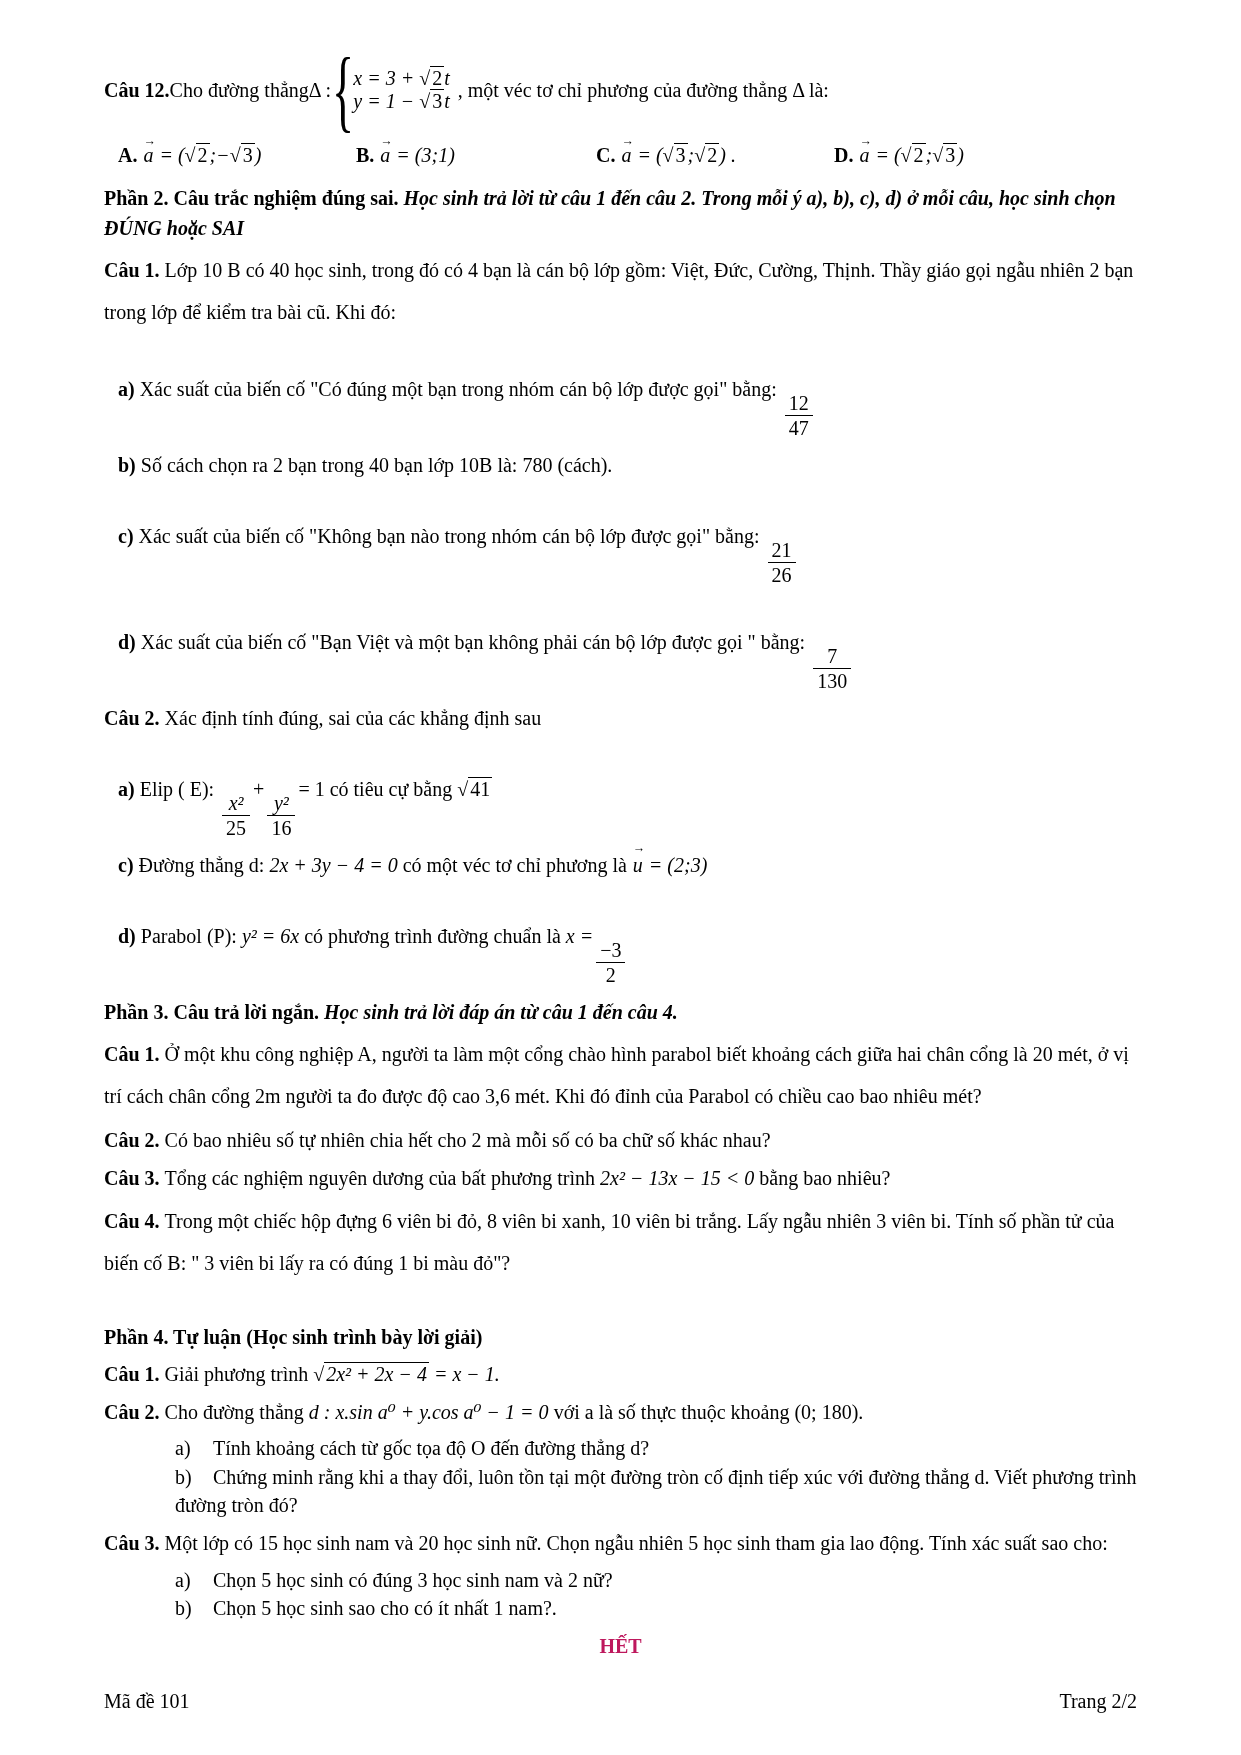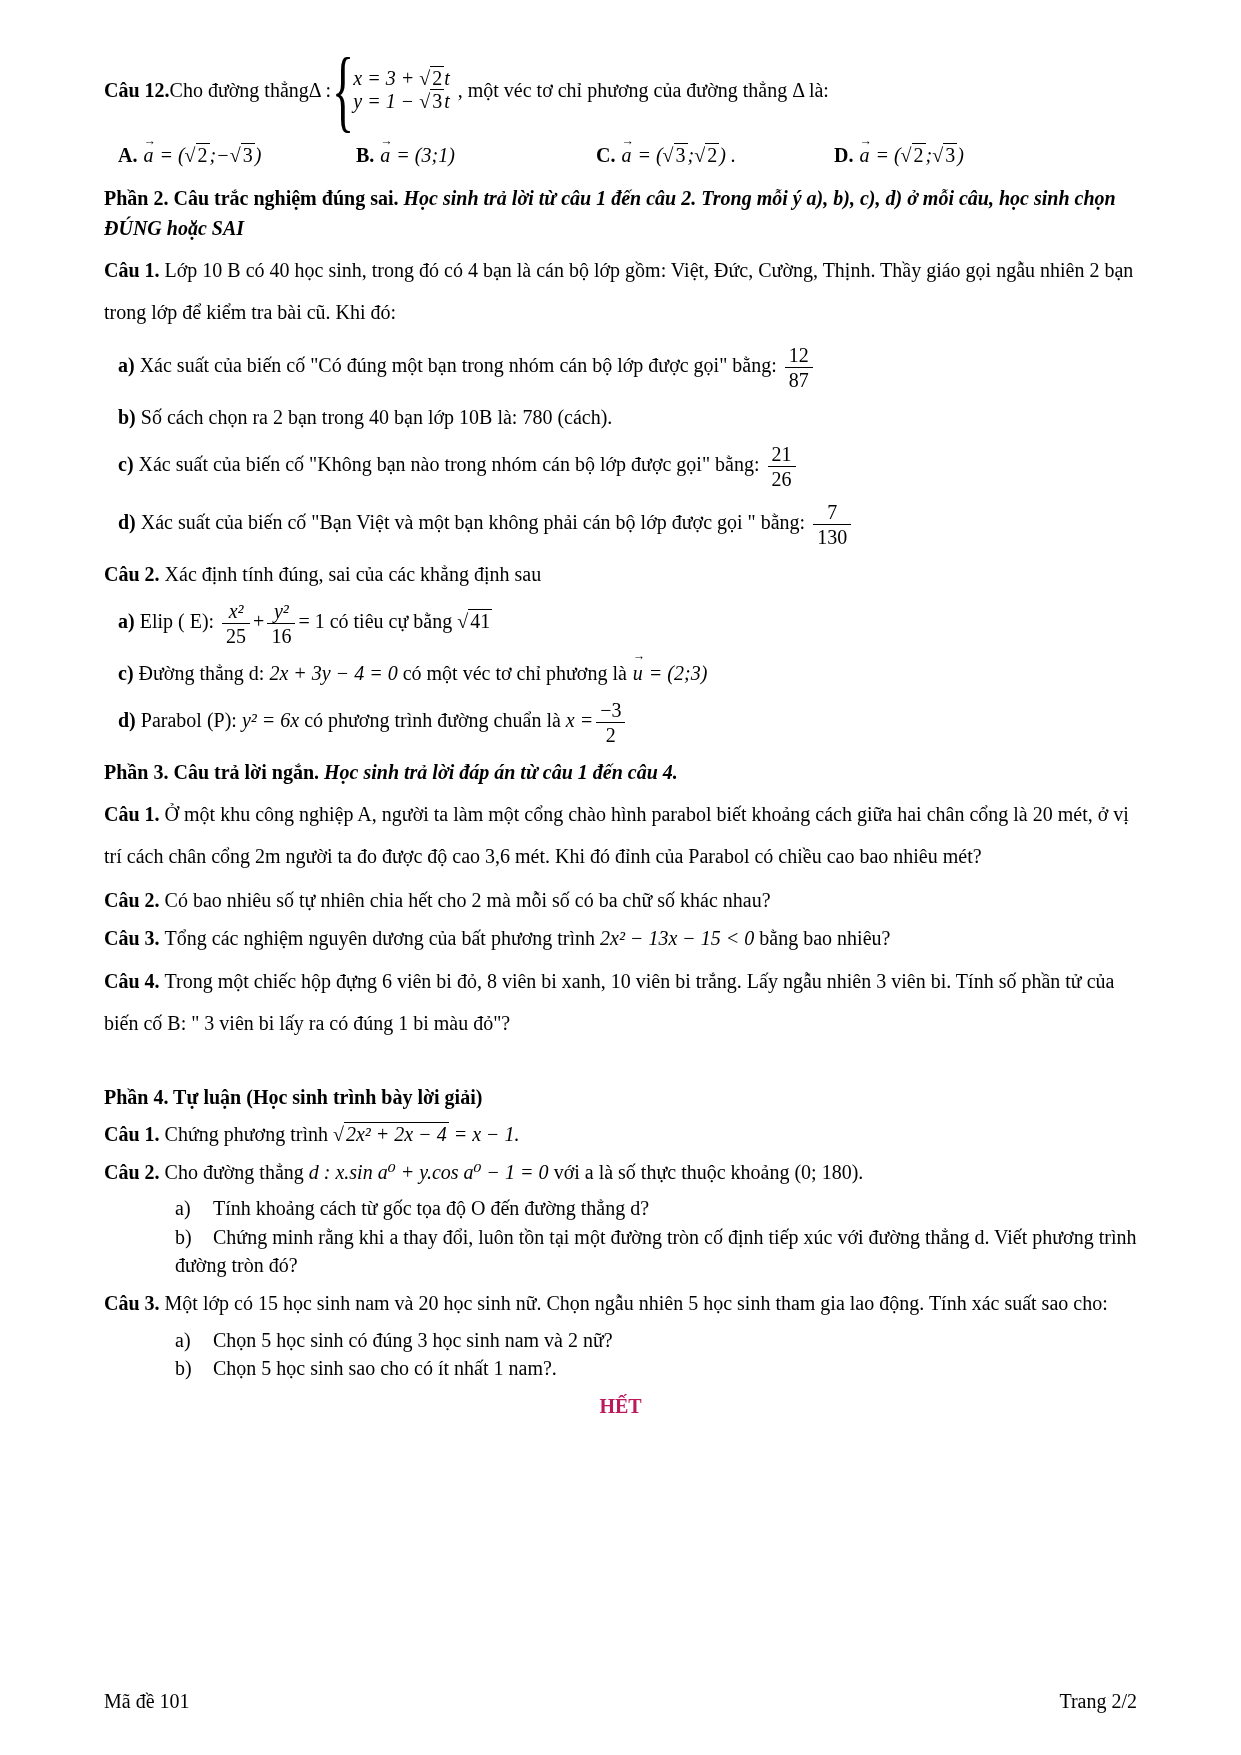--- a/index.html
+++ b/index.html
@@ -11,21 +11,21 @@
   .content{padding:46px 104px 0 104px;}
   .b{font-weight:bold;}
   .bi{font-weight:bold;font-style:italic;}
   .math{font-style:italic;}
   .up{font-style:normal;}
   .line{line-height:1.6;margin:6px 0;}
   .para{line-height:2.12;margin:2px 0;}
   
   .frac{display:inline-flex;flex-direction:column;text-align:center;
         vertical-align:middle;line-height:1.2;margin:0 3px;}
-  .frac .fn{border-bottom:1.4px solid #000;padding:0 4px;}
+  .frac .fn{border-bottom:1.4px solid #000;padding:0 4px;margin-top:48px;}
   .frac .fd{padding:0 4px;}
   
   .sqrt{white-space:nowrap;}
   .sqrt .rs{font-style:normal;}
   .sqrt .rb{border-top:1.4px solid #000;padding:0 2px;}
   
   .vec{position:relative;font-style:italic;display:inline-block;margin:0 1px;}
   .vec::before{content:"\2192";position:absolute;left:0;right:0;top:-0.78em;
                font-size:0.62em;text-align:center;font-style:normal;}
   
@@ -89,21 +89,21 @@
     <div class="heading">
       <span class="b">Phần 2. Câu trắc nghiệm đúng sai. </span><span class="bi">Học sinh trả lời từ câu 1 đến câu 2. Trong mỗi ý a), b), c), d) ở mỗi câu, học sinh chọn ĐÚNG hoặc SAI</span>
     </div>
 
     <div class="para">
       <span class="b">Câu 1. </span><span>Lớp 10 B  có 40 học sinh, trong đó có 4 bạn là cán bộ lớp gồm: Việt, Đức, Cường, Thịnh. Thầy giáo gọi ngẫu nhiên 2 bạn trong lớp để kiểm tra bài cũ. Khi đó:</span>
     </div>
     <div class="tfitem">
       <span class="b">a) </span><span>Xác suất của biến cố "Có đúng một bạn trong nhóm cán bộ lớp được gọi" bằng: </span><span class="frac">
           <span class="fn">12</span>
-          <span class="fd">87</span>
+          <span class="fd">47</span>
         </span>
     </div>
     <div class="tfitem">
       <span class="b">b) </span><span>Số cách chọn ra 2 bạn trong 40 bạn lớp 10B là: 780 (cách).</span>
     </div>
     <div class="tfitem">
       <span class="b">c) </span><span>Xác suất của biến cố "Không bạn nào trong nhóm cán bộ lớp được gọi" bằng: </span><span class="frac">
           <span class="fn">21</span>
           <span class="fd">26</span>
         </span>
@@ -154,21 +154,21 @@
     <div class="para">
       <span class="b">Câu 4. </span><span>Trong một chiếc hộp đựng 6 viên bi đỏ, 8 viên bi xanh, 10 viên bi trắng. Lấy ngẫu nhiên 3 viên bi. Tính số phần tử của biến cố B: " 3 viên bi lấy ra có đúng 1 bi màu đỏ"?</span>
     </div>
   </section>
 
   <section style="margin-top:38px;">
     <div class="heading">
       <span class="b">Phần 4. Tự luận (Học sinh trình bày lời giải)</span>
     </div>
     <div class="line">
-      <span class="b">Câu 1. </span><span>Chứng phương trình </span><span class="sqrt"><span class="rs">√</span><span class="rb math">2x² + 2x − 4</span></span><span class="math"> = x − 1.</span>
+      <span class="b">Câu 1. </span><span>Giải phương trình </span><span class="sqrt"><span class="rs">√</span><span class="rb math">2x² + 2x − 4</span></span><span class="math"> = x − 1.</span>
     </div>
     <div class="line">
       <span class="b">Câu 2. </span><span>Cho đường thẳng </span><span class="math">d : x.sin a⁰ + y.cos a⁰ − 1 = 0</span><span> với a là số thực thuộc khoảng (0; 180).</span>
     </div>
     <div class="sub">
       <span class="sublabel">a)</span><span>Tính khoảng cách từ gốc tọa độ O đến đường thẳng d?</span>
     </div>
     <div class="sub">
       <span class="sublabel">b)</span><span>Chứng minh rằng khi a thay đổi, luôn tồn tại một đường tròn cố định tiếp xúc với đường thẳng d. Viết phương trình đường tròn đó?</span>
     </div>

